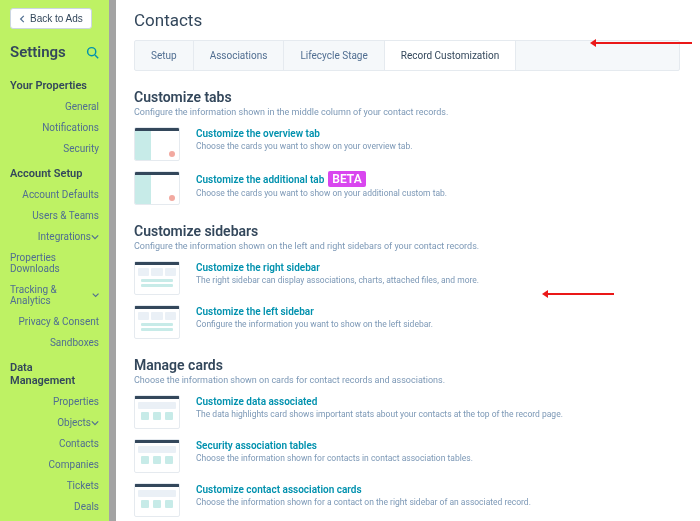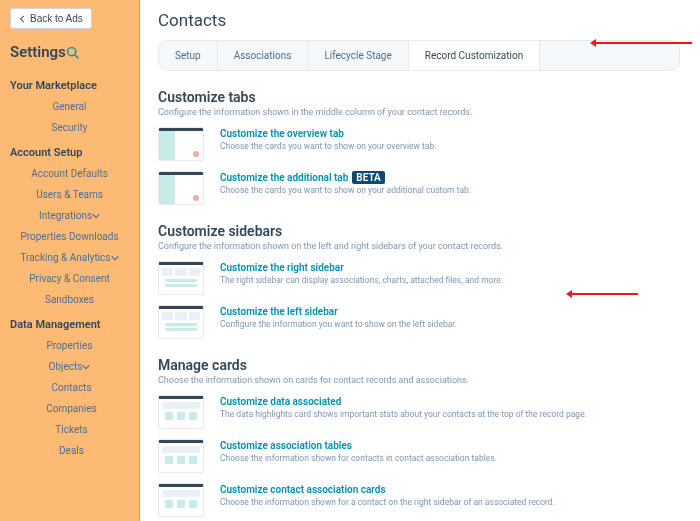--- a/index.html
+++ b/index.html
@@ -1,29 +1,29 @@
 <!DOCTYPE html>
 <html><head>
 <meta charset="utf-8">
 <style>
 *{box-sizing:border-box;margin:0;padding:0}
 body{font-family:-apple-system,BlinkMacSystemFont,"Segoe UI",Roboto,sans-serif;font-size:11px;color:#33475b;background:#fff}
 .app{display:flex;width:700px;height:521px;overflow:hidden}
-.sidebar{width:140px;flex-shrink:0;background:#fdba74;border-right:1px solid #a3a3a3;padding:8px 0;overflow-y:auto}
+.sidebar{width:116px;flex-shrink:0;background:#bef264;border-right:7px solid #a3a3a3;padding:8px 0;overflow-y:auto}
 .back-btn{display:inline-flex;align-items:center;gap:3px;margin:0 10px 8px;padding:4px 8px;border:1px solid #cbd6e2;border-radius:3px;font-size:10px;color:#33475b;background:#fff;cursor:pointer}
-.sb-head{display:flex;align-items:center;padding:6px 10px 10px}
+.sb-head{display:flex;align-items:center;justify-content:space-between;padding:6px 10px 10px}
 .sb-title{font-size:15px;font-weight:600;color:#33475b}
 .search-ic{width:13px;height:13px;color:#0091ae}
 .sb-group-title{font-size:11px;font-weight:600;color:#33475b;padding:8px 10px 4px}
-.sb-item{display:flex;align-items:center;justify-content:center;padding:5px 16px;font-size:10px;color:#506e91;cursor:pointer}
+.sb-item{display:flex;align-items:center;justify-content:flex-end;padding:5px 10px;font-size:10px;color:#506e91;cursor:pointer}
 .sb-sub{padding-left:20px}
 .chev{width:8px;height:8px;color:#506e91}
 .main{flex:1;padding:10px 20px 10px 18px;overflow-y:auto;position:relative}
 .pg-title{font-size:17px;font-weight:400;color:#33475b;margin-bottom:10px}
-.tabs{display:flex;border:1px solid #e5eaef;border-radius:10px;background:#f5f8fa;margin-bottom:18px}
+.tabs{display:flex;border:1px solid #e5eaef;border-radius:2px;background:#f5f8fa;margin-bottom:18px}
 .tab{padding:9px 16px;font-size:10px;color:#506e91;cursor:pointer;border-right:1px solid #e5eaef}
 .tab.active{background:#fff;color:#33475b;font-weight:400}
 .section{margin-bottom:18px}
 .sec-title{font-size:14px;font-weight:600;color:#33475b;margin-bottom:2px}
 .sec-desc{font-size:9px;color:#7c98b6;margin-bottom:10px}
 .card-row{display:flex;gap:16px;margin-bottom:10px}
 .preview{width:46px;height:34px;flex-shrink:0;background:#fff;border:1px solid #e5eaef;border-radius:2px;position:relative;overflow:hidden}
 .preview::before{content:"";position:absolute;top:0;left:0;right:0;height:3px;background:#33475b}
 .pv-a::after{content:"";position:absolute;top:3px;left:0;width:16px;bottom:0;background:#c7ebe8}
 .pv-dot{position:absolute;bottom:3px;right:4px;width:6px;height:6px;border-radius:50%;background:#f2a9a0}
@@ -31,21 +31,21 @@
 .pv-b .cols{position:absolute;top:6px;left:3px;right:3px;display:flex;gap:2px}
 .pv-b .col{flex:1;height:8px;background:#eaf0f6;border-radius:1px}
 .pv-b .bar1{position:absolute;top:17px;left:6px;right:6px;height:3px;background:#c7ebe8;border-radius:1px}
 .pv-b .bar2{position:absolute;top:22px;left:6px;right:6px;height:3px;background:#c7ebe8;border-radius:1px}
 .pv-c{background:linear-gradient(#33475b 0 3px,#fff 3px 100%)}
 .pv-c .hl{position:absolute;top:6px;left:3px;right:3px;height:7px;background:#eaf0f6;border-radius:1px}
 .pv-c .sq{position:absolute;top:16px;width:8px;height:8px;background:#c7ebe8;border-radius:1px}
 .card-text{flex:1}
 .card-link{font-size:10px;font-weight:600;color:#0091ae;cursor:pointer;display:inline-flex;align-items:center;gap:4px}
 .card-desc{font-size:8.5px;color:#7c98b6;margin-top:1px;line-height:1.3}
-.badge{background:#0c4a6e;color:#fff;font-size:10px;font-weight:600;padding:1px 4px;border-radius:2px}
+.badge{background:#d946ef;color:#fff;font-size:12px;font-weight:600;padding:1px 4px;border-radius:2px}
 .arrow{position:absolute;width:100px;height:2px;background:#ea1818}
 .arrow::before{content:"";position:absolute;left:-6px;top:-3px;border:4px solid transparent;border-right:6px solid #ea1818}
 .ar1{top:42px;right:8px}
 .ar2{top:293px;left:428px;width:70px}
 </style>
 </head>
 <body>
 
 <div class="app">
   <div class="sidebar">
@@ -56,23 +56,26 @@
       <span>Back to Ads</span>
     </button>
     <div class="sb-head">
       <div class="sb-title">Settings</div>
       <svg class="search-ic" viewBox="0 0 16 16">
           <circle cx="7" cy="7" r="5" fill="none" stroke="currentColor" stroke-width="1.8"></circle>
           <line x1="11" y1="11" x2="15" y2="15" stroke="currentColor" stroke-width="1.8"></line>
         </svg>
     </div>
 
-    <div class="sb-group-title">Your Marketplace</div>
+    <div class="sb-group-title">Your Properties</div>
     <div class="sb-item">
         <span>General</span>
+      </div>
+    <div class="sb-item">
+        <span>Notifications</span>
       </div>
     <div class="sb-item">
         <span>Security</span>
       </div>
 
     <div class="sb-group-title">Account Setup</div>
     <div class="sb-item">
         <span>Account Defaults</span>
       </div>
     <div class="sb-item">
@@ -210,21 +213,21 @@
         </div>
       </div>
       <div class="card-row">
         <div class="preview pv-c">
             <div class="hl"></div>
             <div class="sq" style="left:6px"></div>
             <div class="sq" style="left:18px"></div>
             <div class="sq" style="left:30px"></div>
           </div>
         <div class="card-text">
-          <span class="card-link">Customize association tables</span>
+          <span class="card-link">Security association tables</span>
           <div class="card-desc">Choose the information shown for contacts in contact association tables.</div>
         </div>
       </div>
       <div class="card-row">
         <div class="preview pv-c">
             <div class="hl"></div>
             <div class="sq" style="left:6px"></div>
             <div class="sq" style="left:18px"></div>
             <div class="sq" style="left:30px"></div>
           </div>

